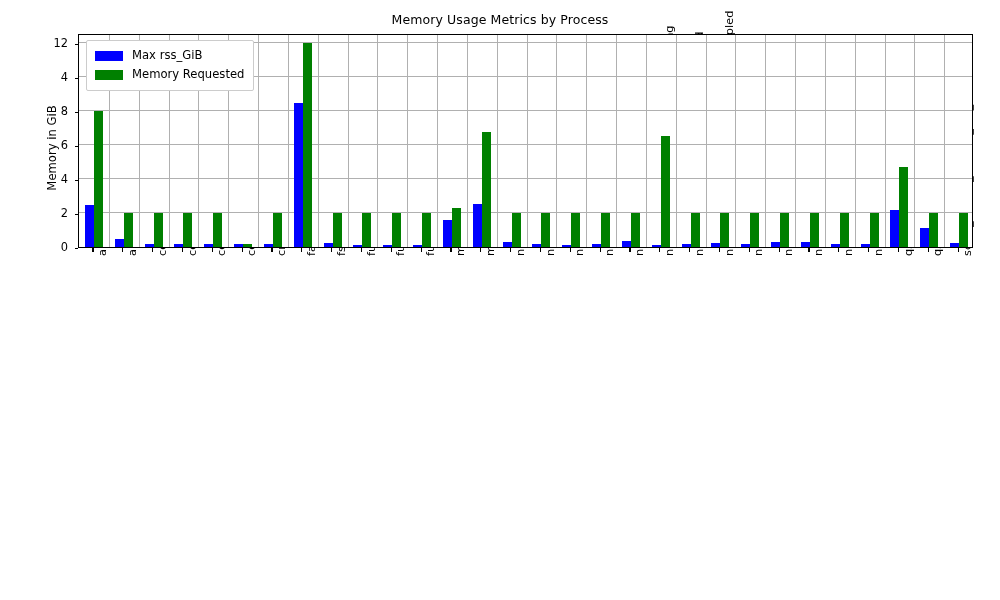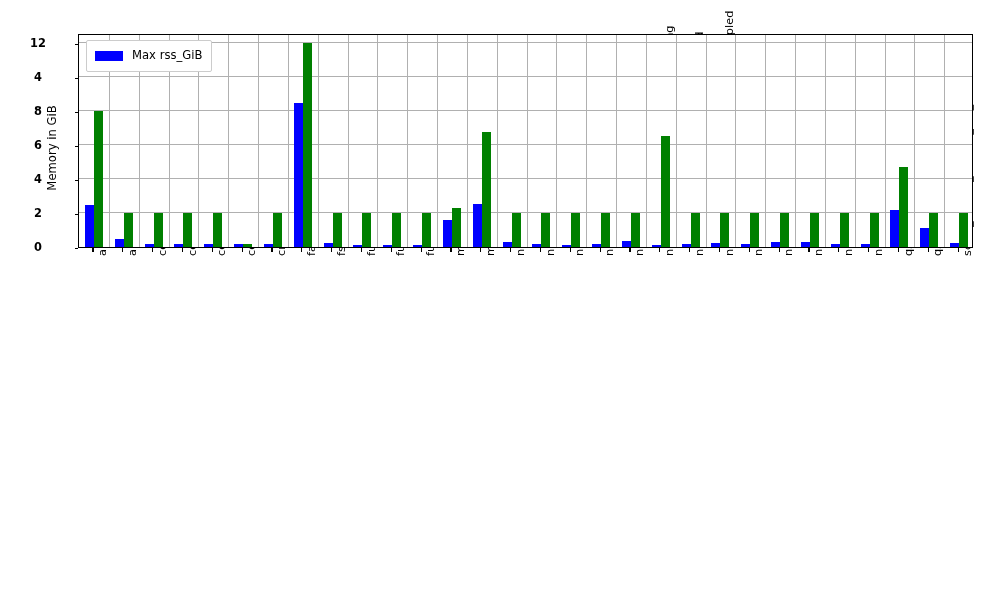--- a/index.html
+++ b/index.html
@@ -73,25 +73,24 @@
     bottom: 0;
   }
   .bar-blue { background: #0000ff; }
   .bar-green { background: #008000; }
 
   
   .ytick-label {
     position: absolute;
     right: 0;
     width: 60px;
-    text-align: center;
+    text-align: right;
     font-size: 11.4px;
     line-height: 11.4px;
     color: #000000;
-    font-weight: bold;
   }
   .ytick-mark {
     position: absolute;
     width: 3.5px;
     height: 1.1px;
     background: #000000;
   }
   #ylabel {
     position: absolute;
     left: -48px;
@@ -159,20 +158,21 @@
     line-height: 11.6px;
     color: #000000;
     white-space: nowrap;
   }
 </style>
 </head>
 <body>
 
 <div id="figure">
 
+  <div id="chart-title">Memory Usage Metrics by Process</div>
 
   <div id="ylabel">Memory in GiB</div>
 
   <div id="y-axis">
       <div class="ytick-label" style="left: 8px; top: 242.3px;">0</div>
       <div class="ytick-mark" style="left: 74.5px; top: 247.5px;"></div>
       <div class="ytick-label" style="left: 8px; top: 208.332px;">2</div>
       <div class="ytick-mark" style="left: 74.5px; top: 213.532px;"></div>
       <div class="ytick-label" style="left: 8px; top: 174.363px;">4</div>
       <div class="ytick-mark" style="left: 74.5px; top: 179.563px;"></div>
@@ -408,15 +408,19 @@
           <div class="bar bar-green" title="scipy_numpy_nibabel_bet_erode — Memory Requested: 2" style="left: 14.9167px; width: 8.95px; height: 33.9683px; background: rgb(0, 128, 0);"></div>
         </div>
       </div>
   </div>
 
   <div id="legend">
       <div class="legend-row">
         <span class="legend-swatch" style="background: rgb(0, 0, 255);"></span>
         <span class="legend-text">Max rss_GiB</span>
       </div>
+      <div class="legend-row">
+        <span class="legend-swatch" style="background: rgb(0, 128, 0);"></span>
+        <span class="legend-text">Memory Requested</span>
+      </div>
     </div>
 
 </div>
 
 </body></html>

